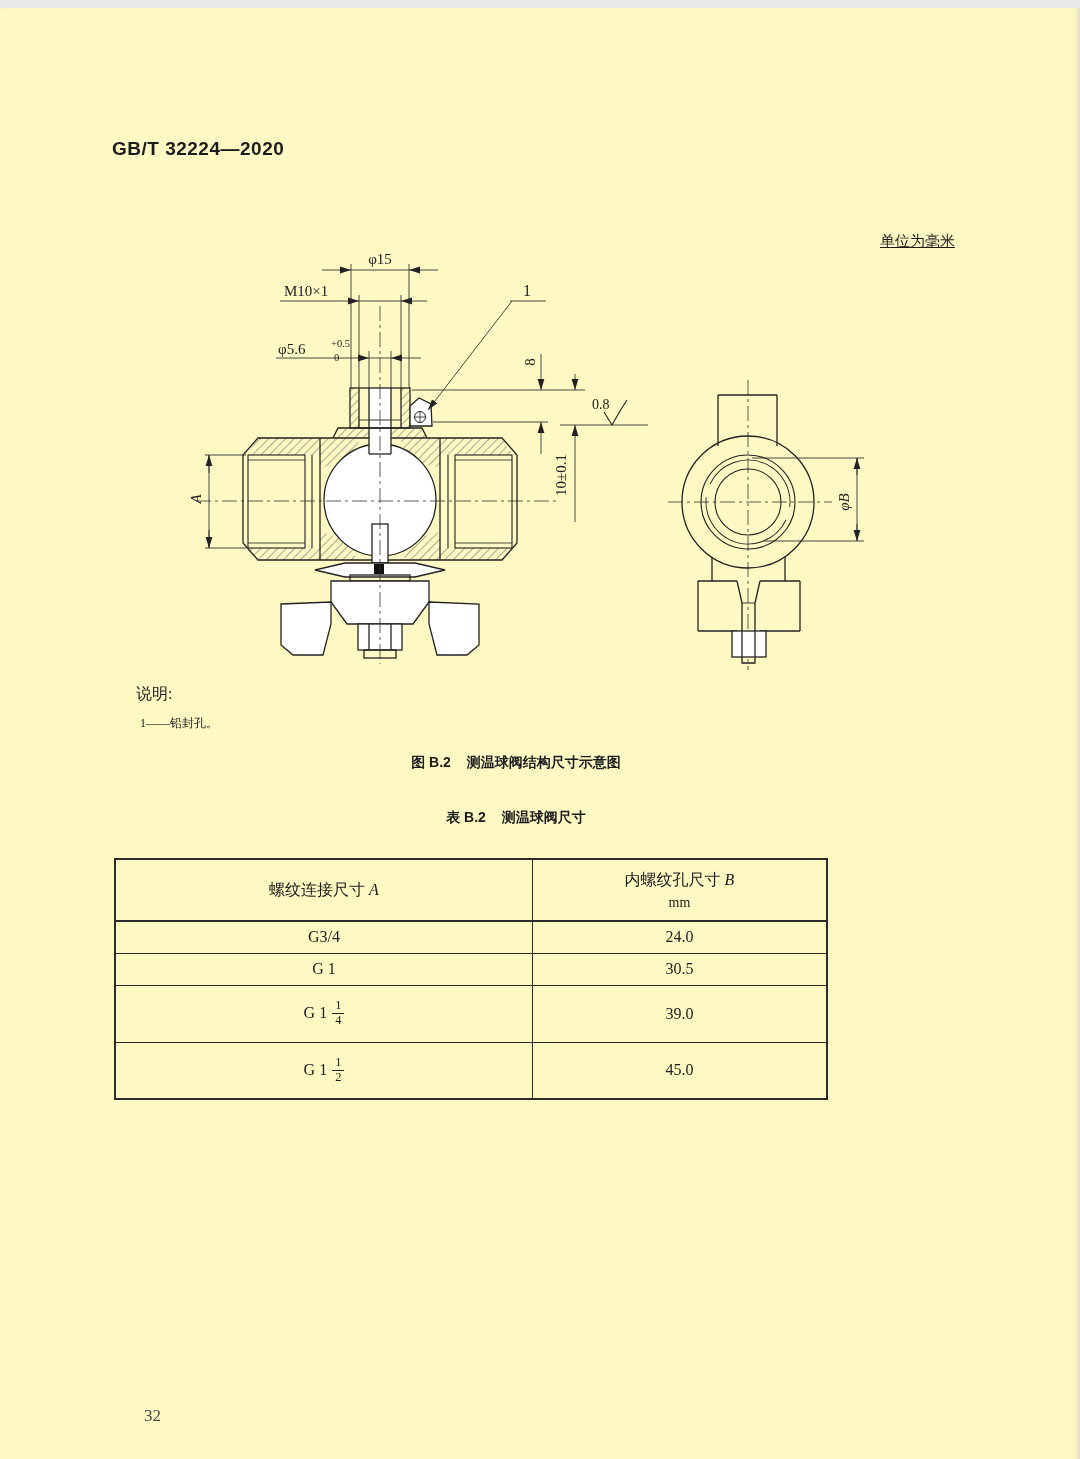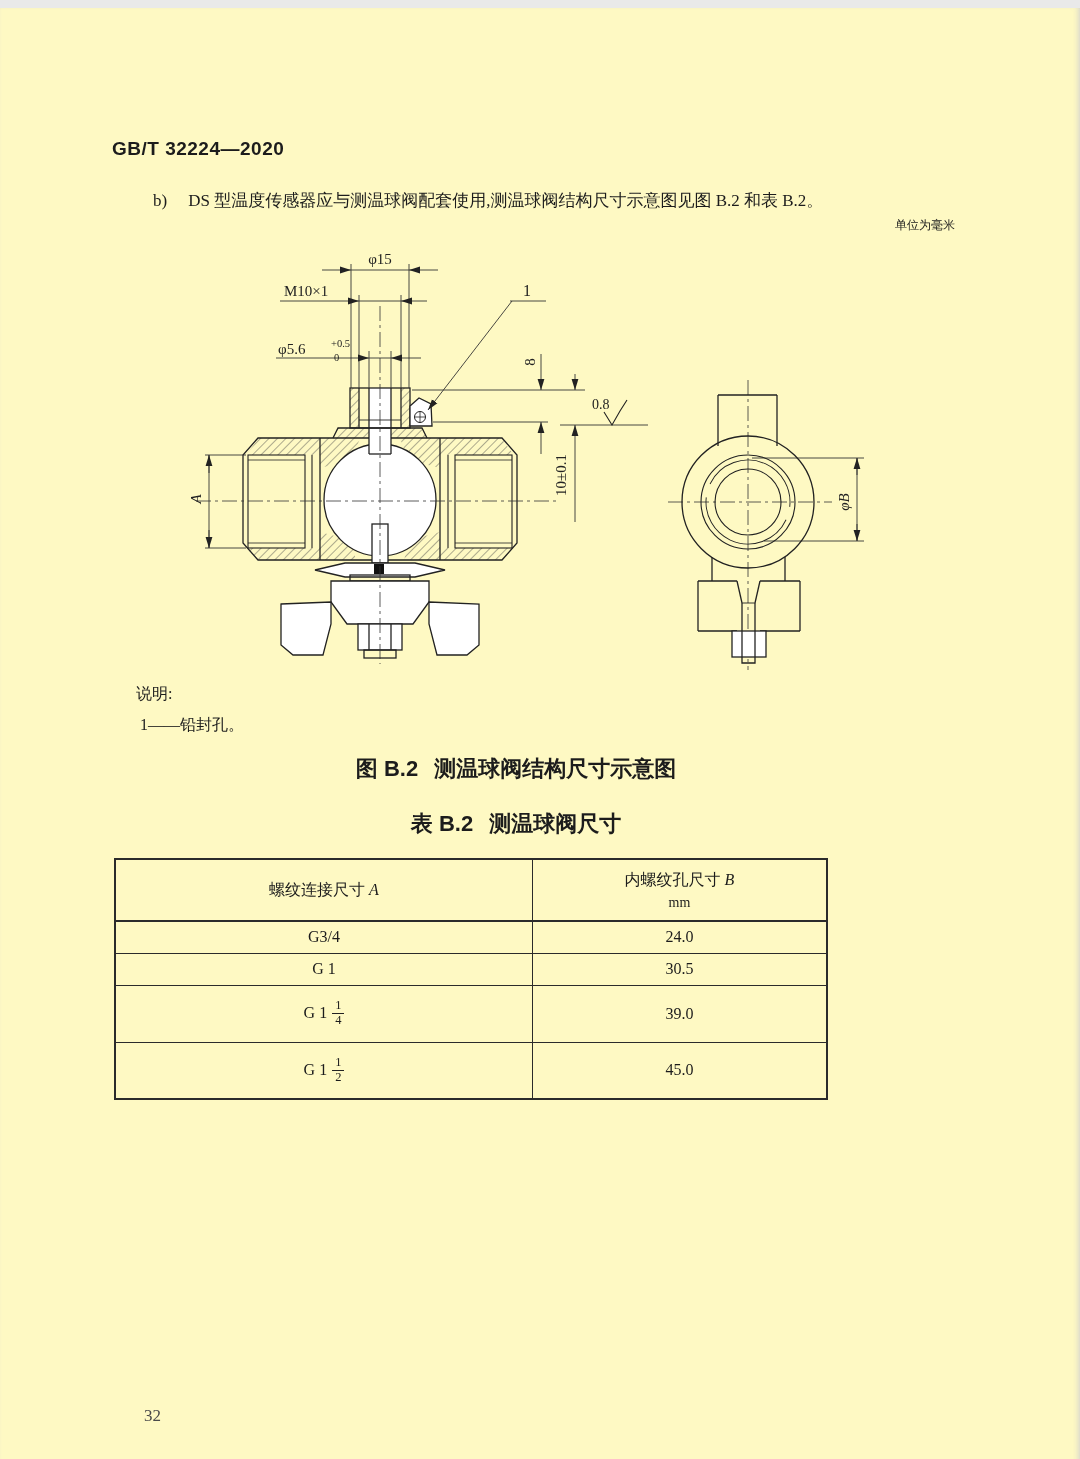--- a/index.html
+++ b/index.html
@@ -6,26 +6,26 @@
   .page{
     position:relative;width:1080px;height:1459px;margin:8px auto;
     background:#fef9c3;overflow:hidden;
     font-family:"Liberation Serif","DejaVu Serif",serif;color:#1c1c1c;
     box-shadow:inset -5px 0 6px -4px #cfcfcf, inset 0 -5px 6px -4px #d8d8d8;
   }
   .doc-code{position:absolute;left:112px;top:130px;font-size:19px;font-weight:bold;
     letter-spacing:0.5px;font-family:"Liberation Sans","DejaVu Sans",sans-serif;}
   .para{position:absolute;left:153px;top:181px;width:790px;font-size:17px;line-height:1.4;}
   .para .marker{display:inline-block;margin-right:21px;}
-  .unit-note{position:absolute;right:125px;top:209px;font-size:12px;}
+  .unit-note{position:absolute;right:125px;top:224px;font-size:15px;text-decoration:underline;}
   .drawing{position:absolute;left:0;top:232px;width:1080px;height:438px;}
   .legend-title{position:absolute;left:136px;top:676px;font-size:16px;}
-  .legend-item{position:absolute;left:140px;top:707px;font-size:16px;}
+  .legend-item{position:absolute;left:140px;top:707px;font-size:12px;}
   .fig-caption,.tbl-caption{
-    position:absolute;left:0;width:1032px;text-align:center;font-size:22px;font-weight:bold;
+    position:absolute;left:0;width:1032px;text-align:center;font-size:14px;font-weight:bold;
     font-family:"Liberation Sans","DejaVu Sans",sans-serif;}
   .fig-caption{top:746px;}
   .tbl-caption{top:801px;}
   .cap-label{margin-right:16px;}
   table.spec{
     position:absolute;left:114px;top:850px;width:714px;border-collapse:collapse;
     table-layout:fixed;font-size:16px;}
   table.spec{border:2px solid #2b2b2b;}
   table.spec td,table.spec th{
     border:1px solid #2b2b2b;text-align:center;vertical-align:middle;
@@ -43,23 +43,20 @@
   .page-num{position:absolute;left:144px;top:1398px;font-size:17px;color:#4a4a4a;}
   svg text{font-family:"Liberation Serif","DejaVu Serif",serif;fill:#222;}
 </style>
 </head>
 <body>
 
 <div class="page">
 
   <div class="doc-code">GB/T 32224—2020</div>
 
-  <div class="para">
-    <span class="marker">b)</span><span>DS 型温度传感器应与测温球阀配套使用,测温球阀结构尺寸示意图见图 B.2 和表 B.2。</span>
-  </div>
 
   <div class="unit-note">单位为毫米</div>
 
   <svg class="drawing" viewBox="0 0 1080 438" xmlns="http://www.w3.org/2000/svg">
     <defs>
       <pattern id="h" patternUnits="userSpaceOnUse" width="6" height="6" patternTransform="rotate(45)">
         <line x1="0" y1="0" x2="0" y2="6" stroke="#4a4a4a" stroke-width="0.9"></line>
       </pattern>
       <marker id="ar" markerWidth="12" markerHeight="8" refX="11" refY="4" orient="auto" markerUnits="userSpaceOnUse">
         <path d="M0,0.6 L11,4 L0,7.4 Z" fill="#222"></path>

